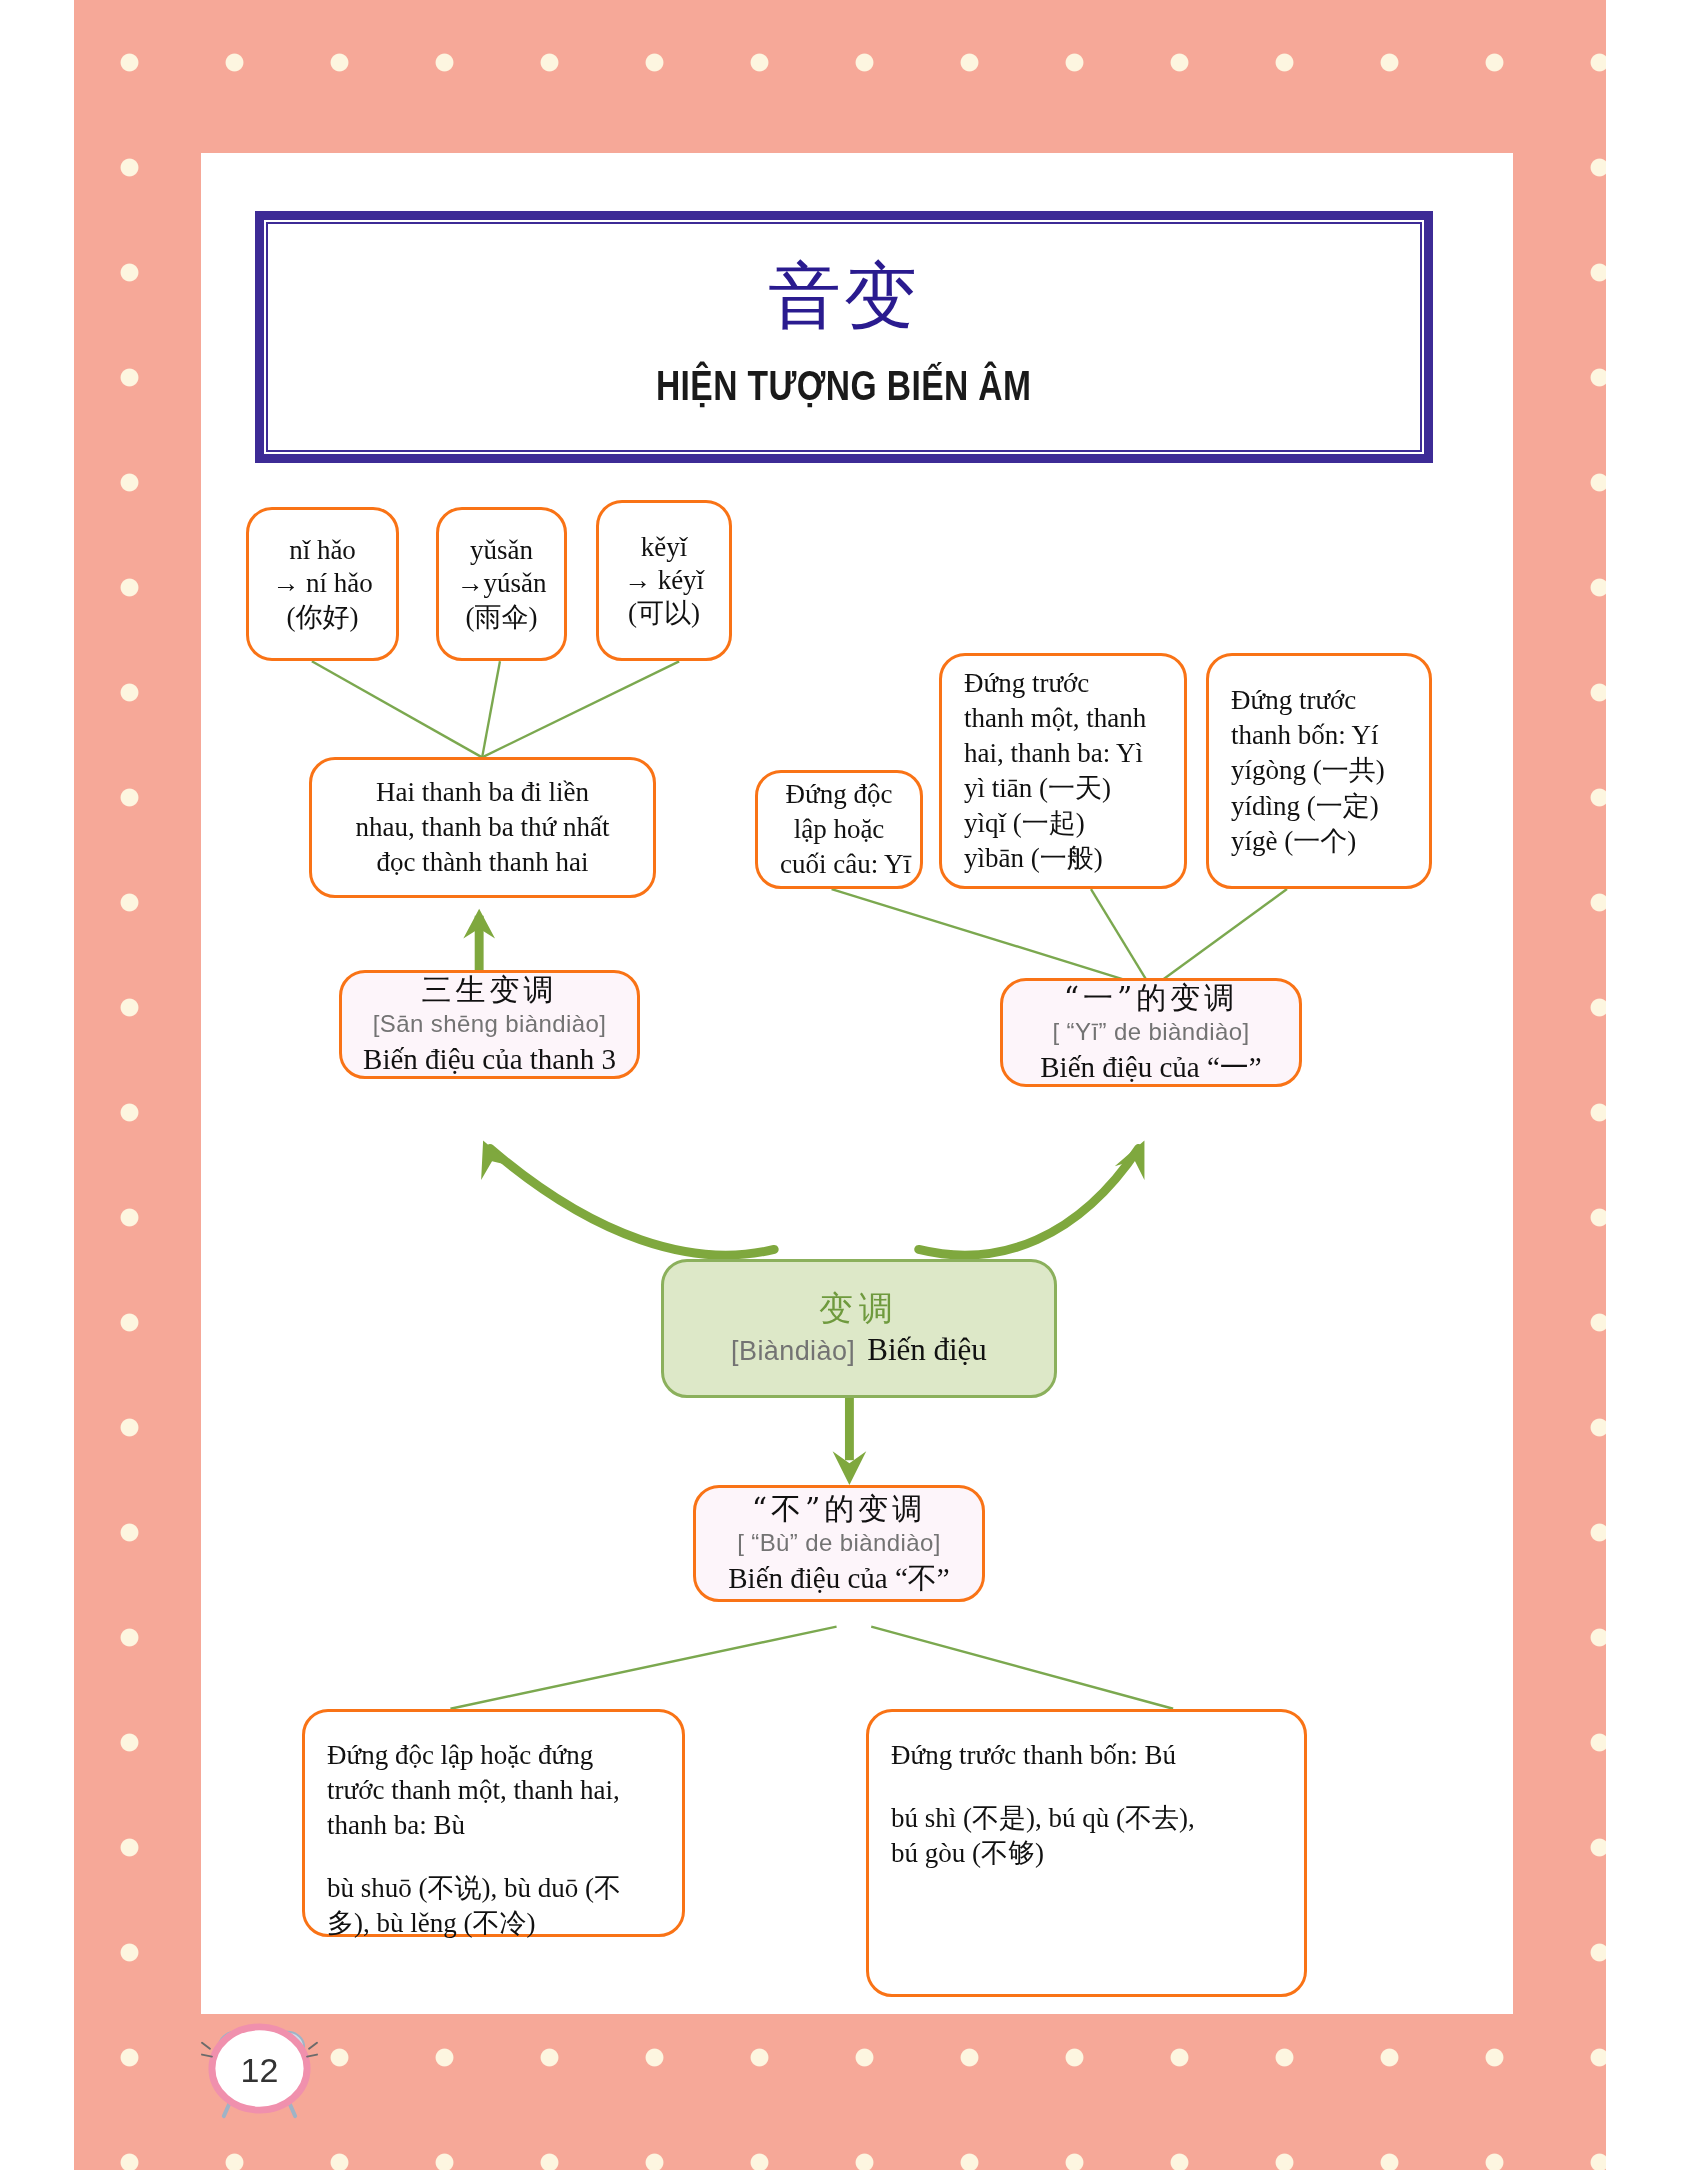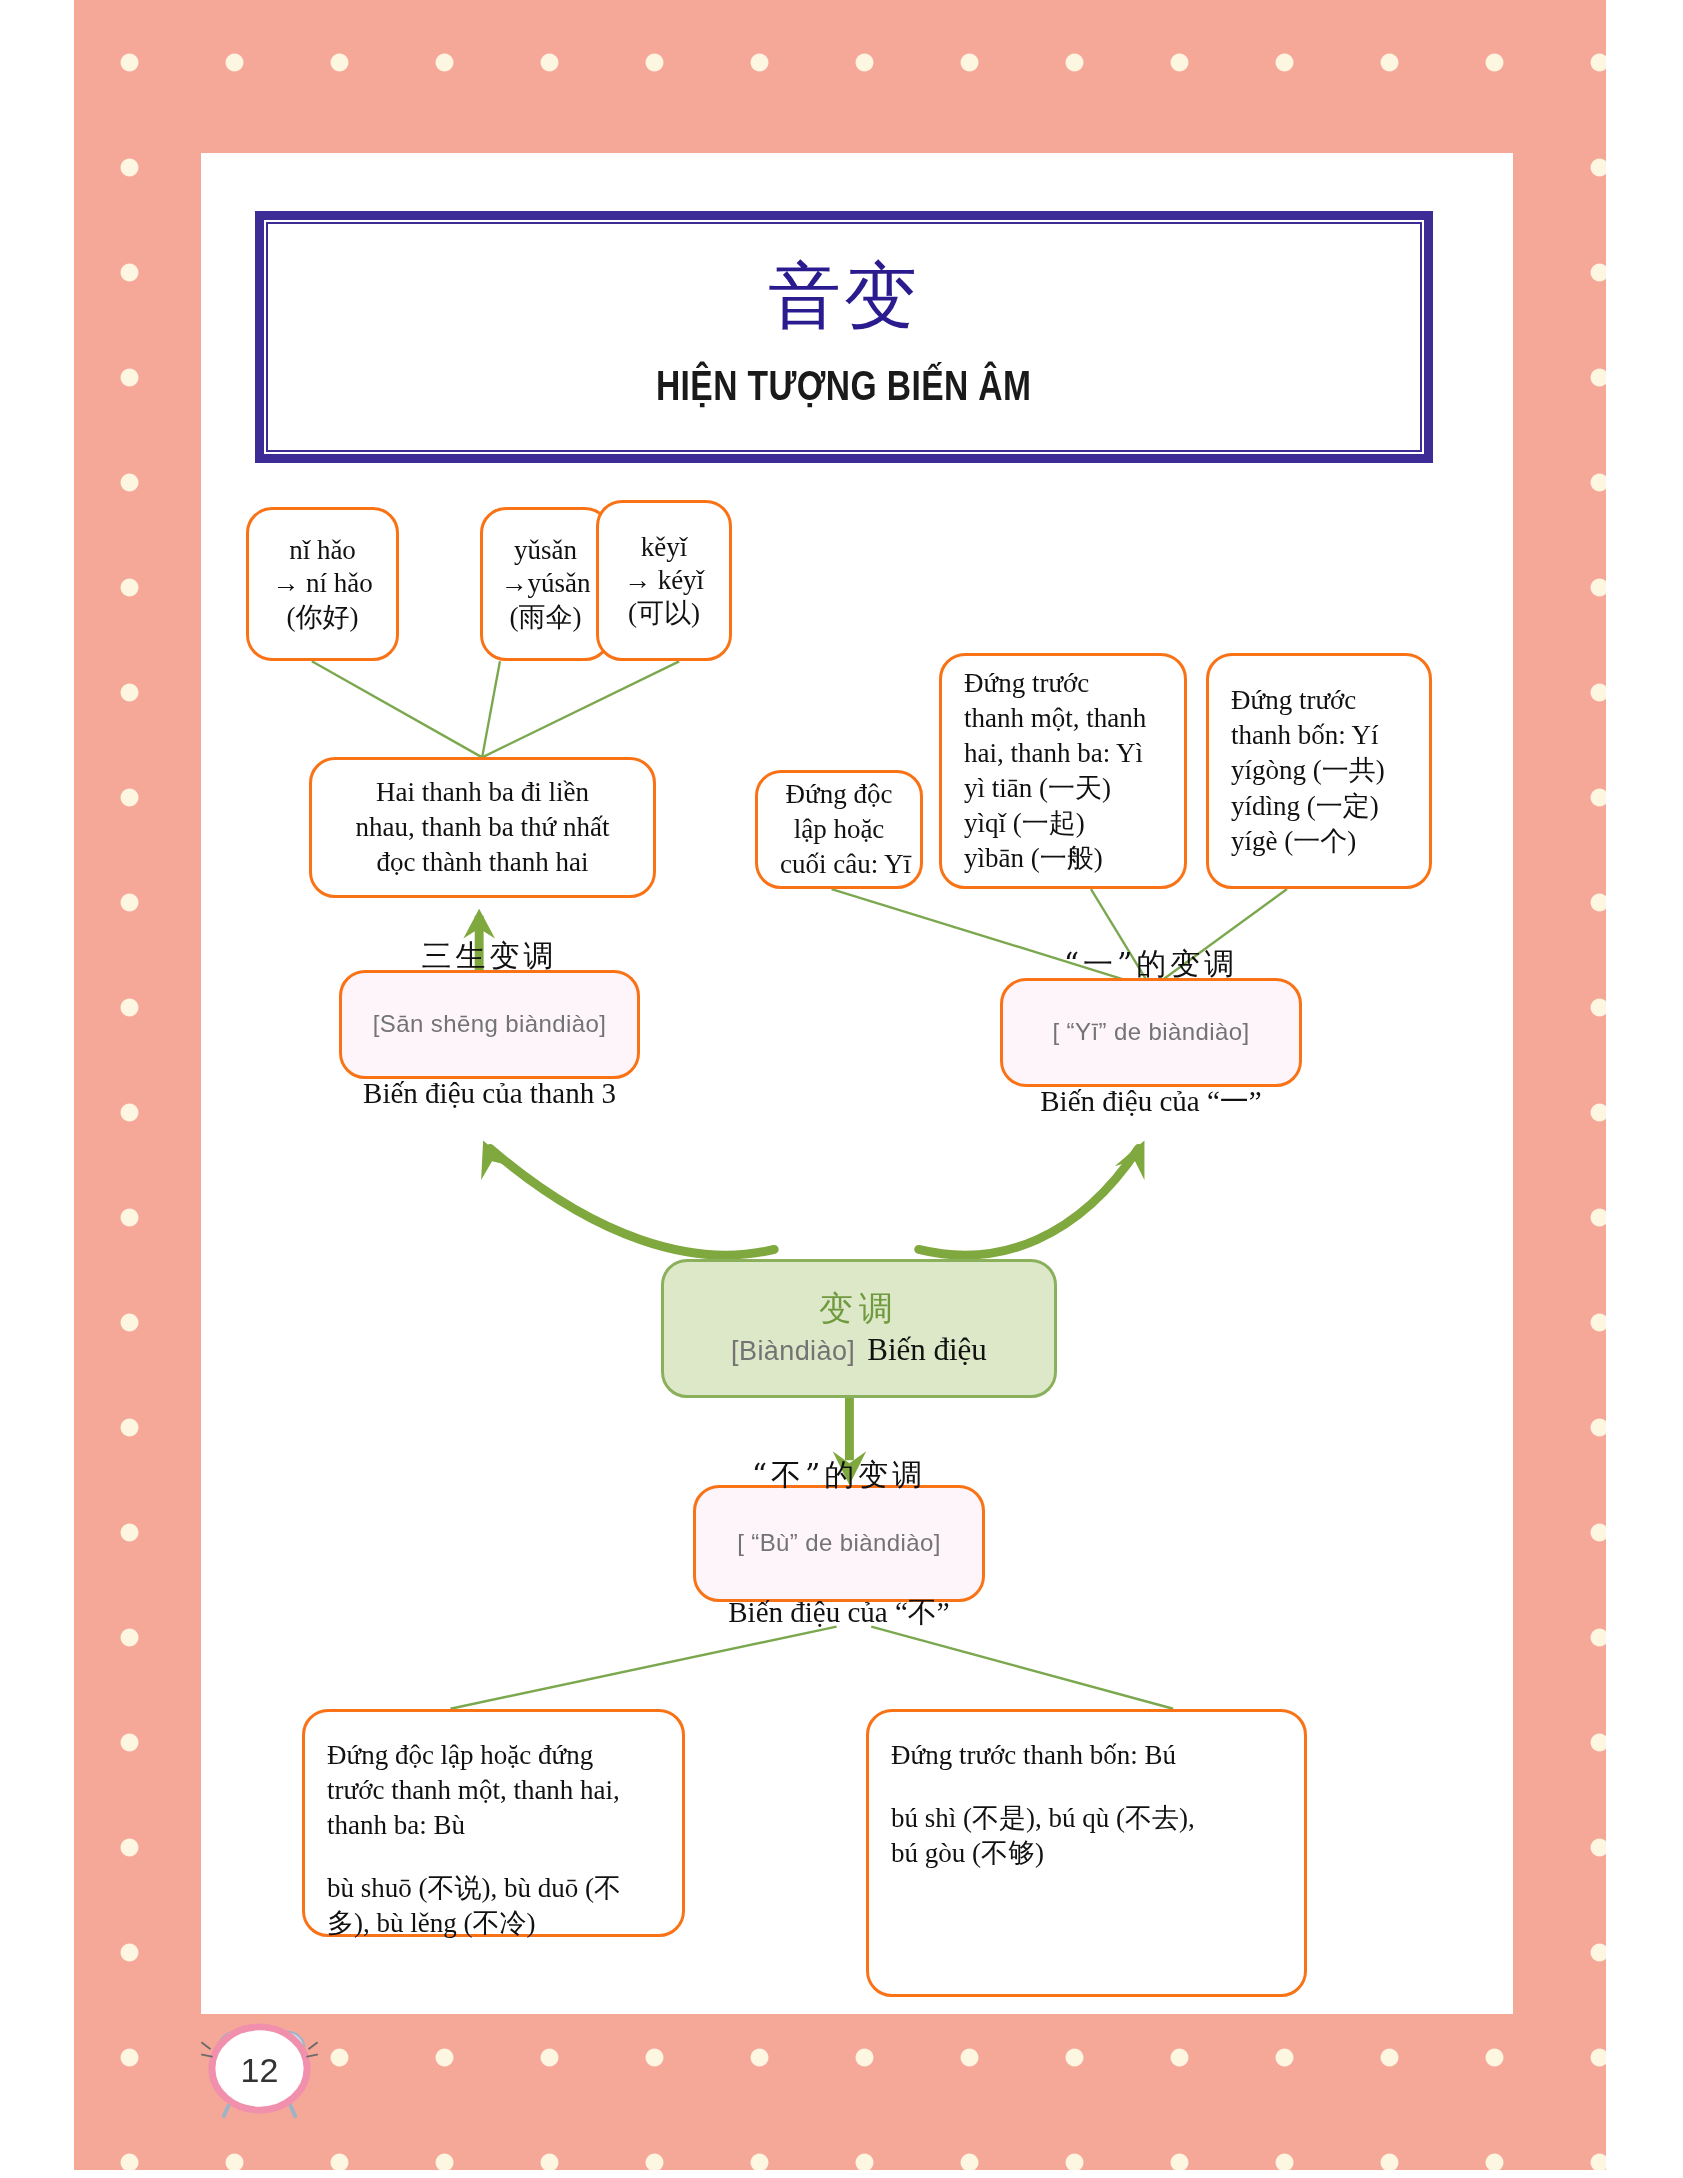--- a/index.html
+++ b/index.html
@@ -92,21 +92,21 @@
   .node {
     position: absolute;
     box-sizing: border-box;
     border: 3px solid #f97316;
     border-radius: 26px;
     background: #ffffff;
     display: flex;
     flex-direction: column;
     justify-content: center;
   }
-  .node.pinkish { background: #fdf5fa; gap: 34px; }
+  .node.pinkish { background: #fdf5fa; }
   .node.greenish { background: #dde8c8; border-color: #8bb05c; }
 
   .line { white-space: nowrap; }
   .txt { color: #111111; }
 
   
   .example-card {
     align-items: center;
     text-align: center;
     font-size: 27px;
@@ -236,21 +236,21 @@
       <path d="M858 1500 L841 1466 L858 1478 L875 1466 Z" fill="#7fa83e"></path>
     </g>
   </svg>
 
   <div class="node example-card" style="left:246px; top:507px; width:153px; height:154px;">
     <span class="line txt">nǐ hǎo</span>
     <span class="line txt">→ ní hǎo</span>
     <span class="line txt">(你好)</span>
   </div>
 
-  <div class="node example-card" style="left:436px; top:507px; width:131px; height:154px;margin-left:44px;">
+  <div class="node example-card" style="left:436px; top:507px; width:131px; height:154px;">
     <span class="line txt">yǔsǎn</span>
     <span class="line txt">→yúsǎn</span>
     <span class="line txt">(雨伞)</span>
   </div>
 
   <div class="node example-card" style="left:596px; top:500px; width:136px; height:161px;">
     <span class="line txt">kěyǐ</span>
     <span class="line txt">→ kéyǐ</span>
     <span class="line txt">(可以)</span>
   </div>

